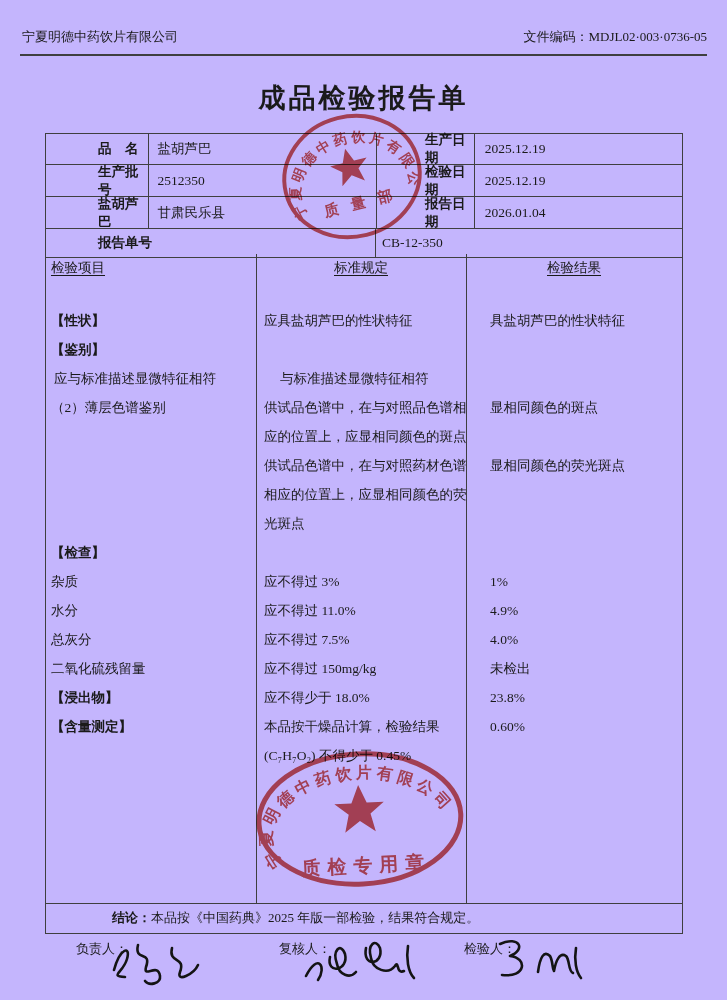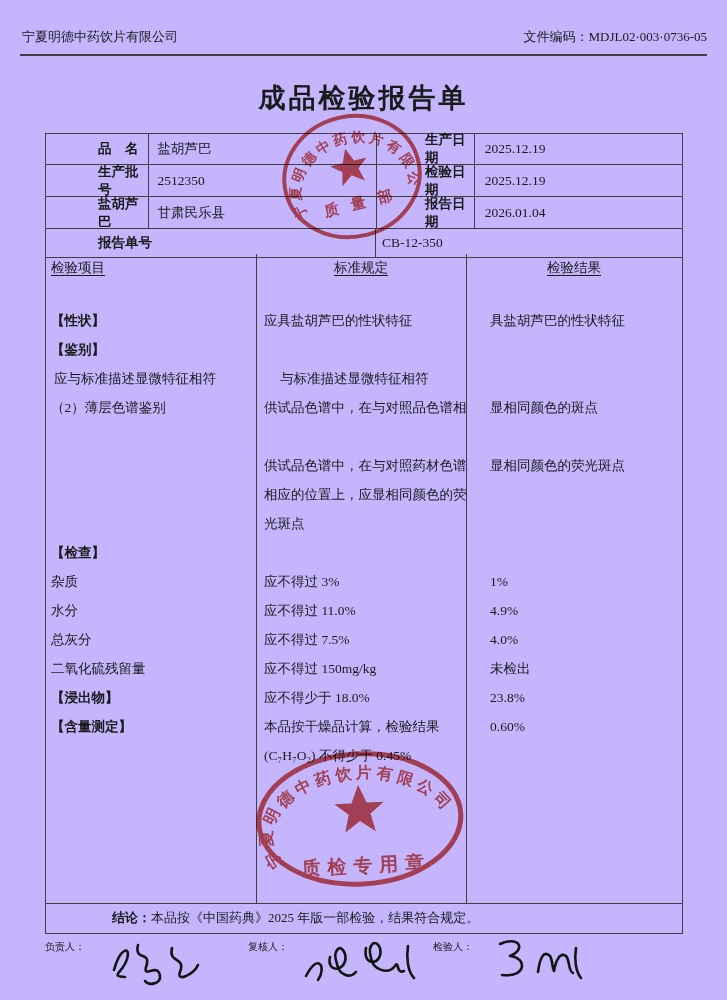--- a/index.html
+++ b/index.html
@@ -40,21 +40,21 @@
   .tcell.c2{padding-left:8px;}
   .tcell.c3{padding-left:24px;}
   .tcell.b{font-weight:bold;}
 
   
   .conclusion{position:absolute;left:45px;top:904px;width:638px;height:30px;box-sizing:border-box;
               border:1px solid var(--line);border-top:none;line-height:28px;font-size:13px;padding-left:22px;}
   .conclusion .lab{font-weight:bold;}
 
   
-  .signer-label{position:absolute;font-size:10px;top:940px;}
+  .signer-label{position:absolute;font-size:13px;top:940px;margin-left:31px;}
   .sl1{left:45px}.sl2{left:248px}.sl3{left:433px}
   .sig{position:absolute;}
   .sig path{fill:none;stroke:#141414;stroke-width:2.6;stroke-linecap:round;stroke-linejoin:round;}
   .sig1{left:100px;top:936px;}
   .sig2{left:296px;top:934px;}
   .sig3{left:486px;top:930px;}
 
   
   .stamp{position:absolute;opacity:.82;mix-blend-mode:multiply;}
   .stamp .ring{fill:none;stroke:var(--red);}
@@ -130,20 +130,21 @@
           <div class="tcell c2">应与标准描述显微特征相符</div>
           <div class="tcell c3">与标准描述显微特征相符</div>
         </div>
         <div class="trow">
           <div class="tcell c1">（2）薄层色谱鉴别</div>
           <div class="tcell c2">供试品色谱中，在与对照品色谱相</div>
           <div class="tcell c3">显相同颜色的斑点</div>
         </div>
         <div class="trow">
           <div class="tcell c1"></div>
+          <div class="tcell c2">应的位置上，应显相同颜色的斑点</div>
           <div class="tcell c3"></div>
         </div>
         <div class="trow">
           <div class="tcell c1"></div>
           <div class="tcell c2">供试品色谱中，在与对照药材色谱</div>
           <div class="tcell c3">显相同颜色的荧光斑点</div>
         </div>
         <div class="trow">
           <div class="tcell c1"></div>
           <div class="tcell c2">相应的位置上，应显相同颜色的荧</div>

